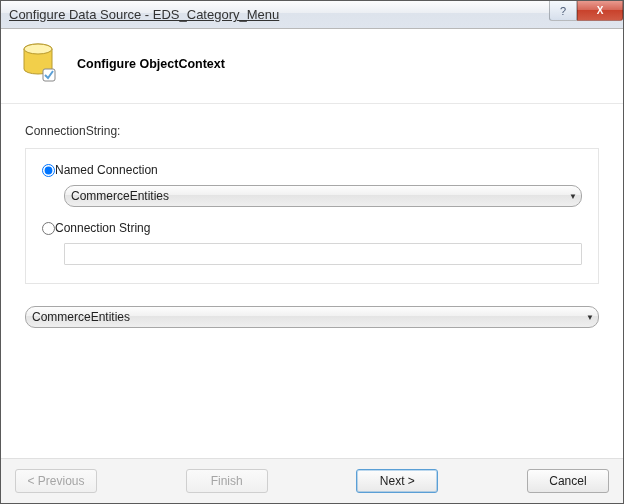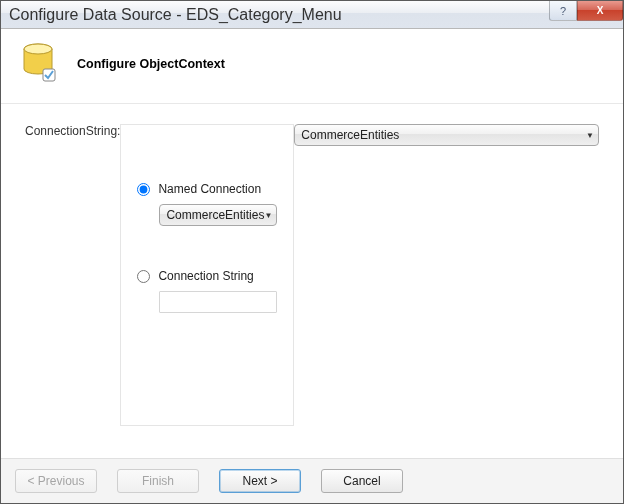--- a/index.html
+++ b/index.html
@@ -25,21 +25,22 @@
     height: 28px;
     background: linear-gradient(to bottom, #fcfcfd 0%, #ebeef3 45%, #dde3ec 46%, #dfe5ee 100%);
     border-bottom: 1px solid #b8b8b8;
     display: flex;
     align-items: center;
     padding-left: 8px;
     position: relative;
   }
   .titlebar-title {
     color: #333;
-    font-size: 16px;
+    font-size: 13px;
+    text-decoration: underline;
   }
   .titlebar-controls {
     position: absolute;
     right: 0;
     top: 0;
     display: flex;
     height: 20px;
   }
   .tb-btn {
     width: 28px;
@@ -76,36 +77,35 @@
   .db-icon svg { display: block; }
   .header-title {
     font-weight: bold;
     font-size: 12.5px;
     color: #000;
   }
   .body {
     flex: 1;
     padding: 20px 24px 10px 24px;
     display: flex;
+    flex-direction: column;
   }
   .section-label {
     color: #333;
     margin-bottom: 10px;
   }
   .fieldset {
     border: 1px solid #e5e5e5;
     padding: 14px 16px 18px 16px;
     margin-bottom: 22px;
   }
   .radio-row {
     display: flex;
     align-items: center;
-    gap: 8px;
     margin-bottom: 8px;
-    margin-top: 43px;
   }
   input[type="radio"] {
     margin: 0;
     width: 13px;
     height: 13px;
   }
   .radio-label { color: #222; }
   .select-wrap {
     margin-left: 22px;
     margin-bottom: 14px;
@@ -114,21 +114,21 @@
     width: 100%;
     height: 22px;
     border: 1px solid #a7a7a7;
     background: linear-gradient(to bottom, #fdfdfd 0%, #f1f1f1 45%, #e4e4e4 46%, #efefef 100%);
     display: flex;
     align-items: center;
     justify-content: space-between;
     padding: 0 4px 0 6px;
     font-size: 12px;
     color: #222;
-    border-radius: 4px;
+    border-radius: 10px;
   }
   .select .chev {
     font-size: 8px;
     color: #333;
   }
   .select.full {
     margin-left: 0;
   }
   .textbox-wrap {
     margin-left: 22px;
@@ -138,22 +138,22 @@
     height: 22px;
     border: 1px solid #d6d6d6;
     background: #fff;
     border-radius: 1px;
   }
   .spacer { flex: 1; }
   .footer {
     border-top: 1px solid #e0e0e0;
     padding: 10px 14px;
     display: flex;
-    justify-content: flex-start;
-    gap: 20px;
+    justify-content: space-between;
+    gap: 8px;
     background: #f4f4f4;
   }
   .btn {
     min-width: 82px;
     height: 24px;
     border: 1px solid #adadad;
     background: linear-gradient(to bottom, #fdfdfd, #e9e9e9);
     border-radius: 3px;
     font-size: 12px;
     color: #222;

